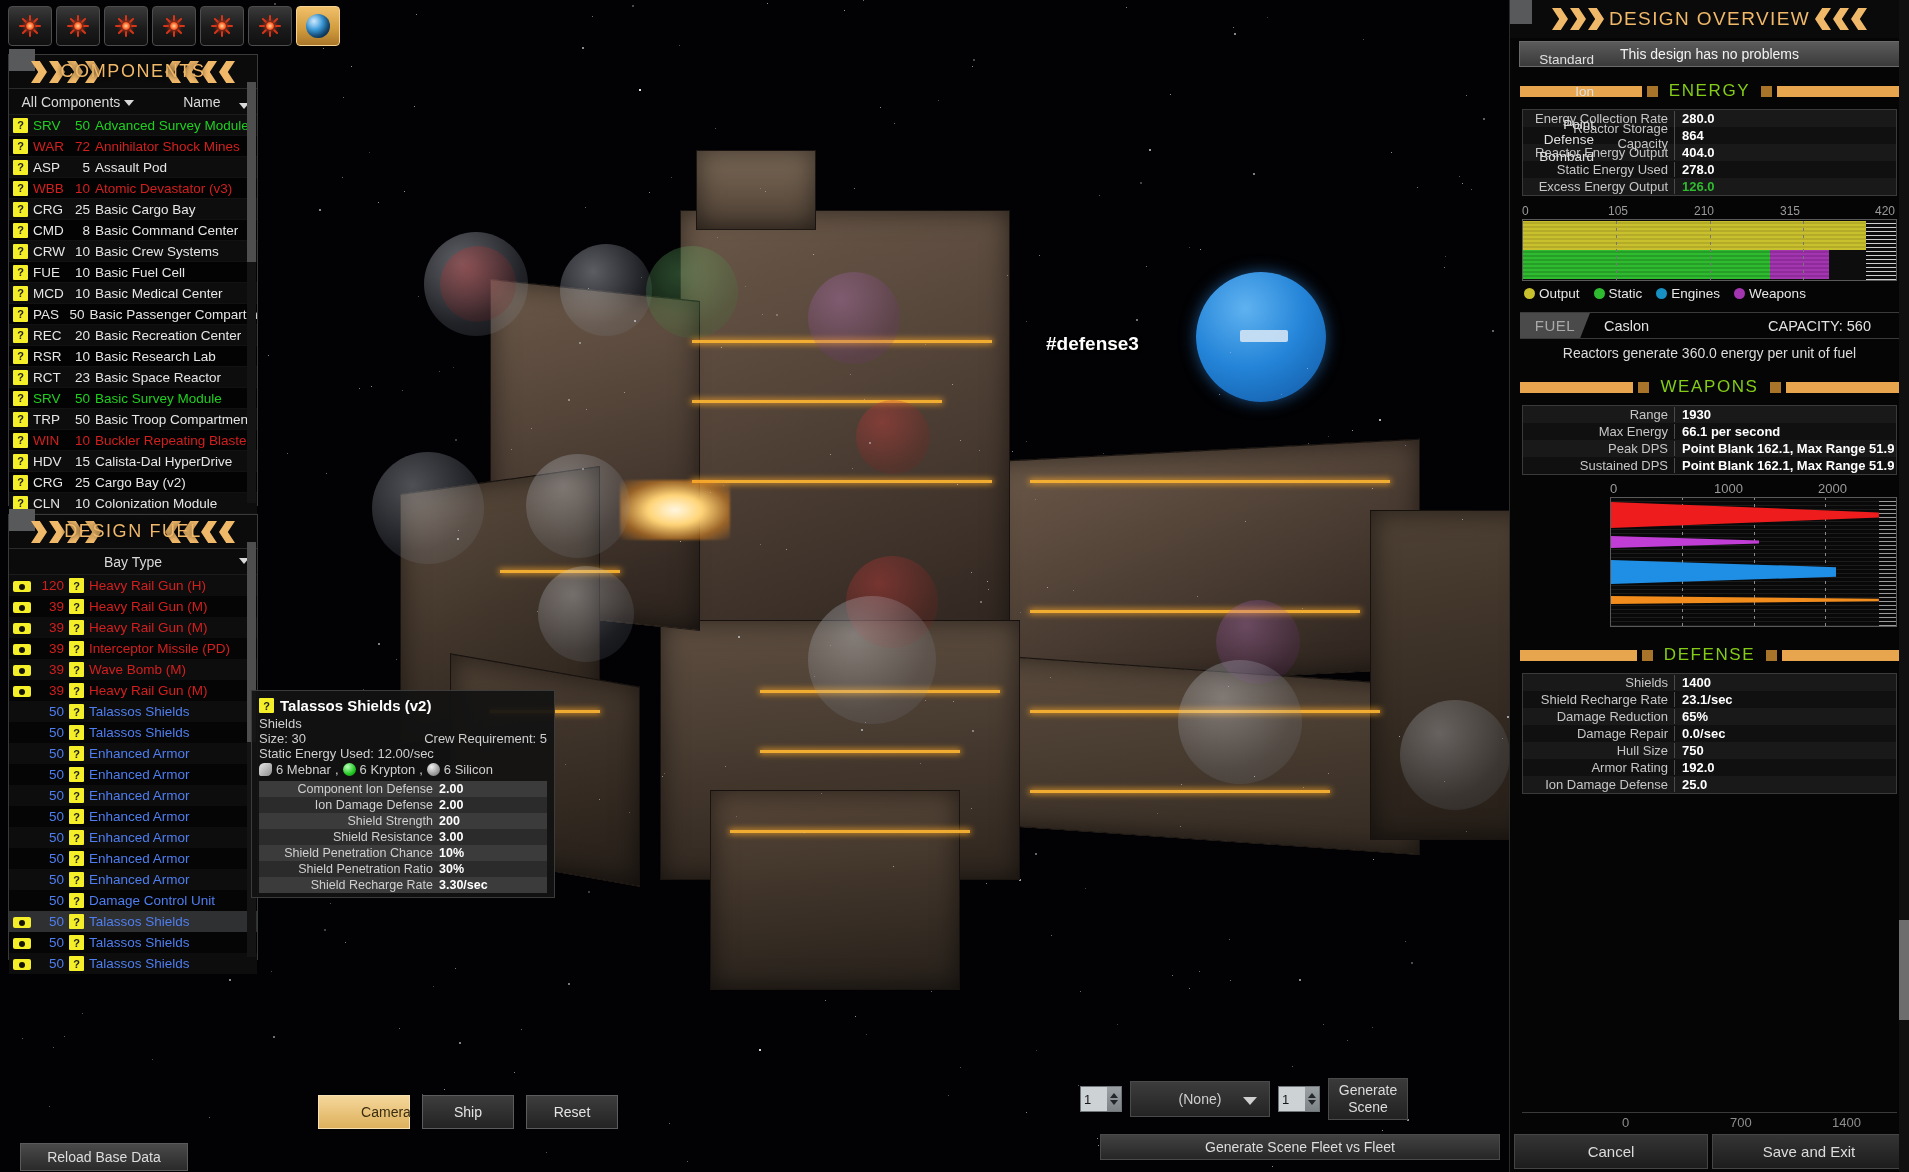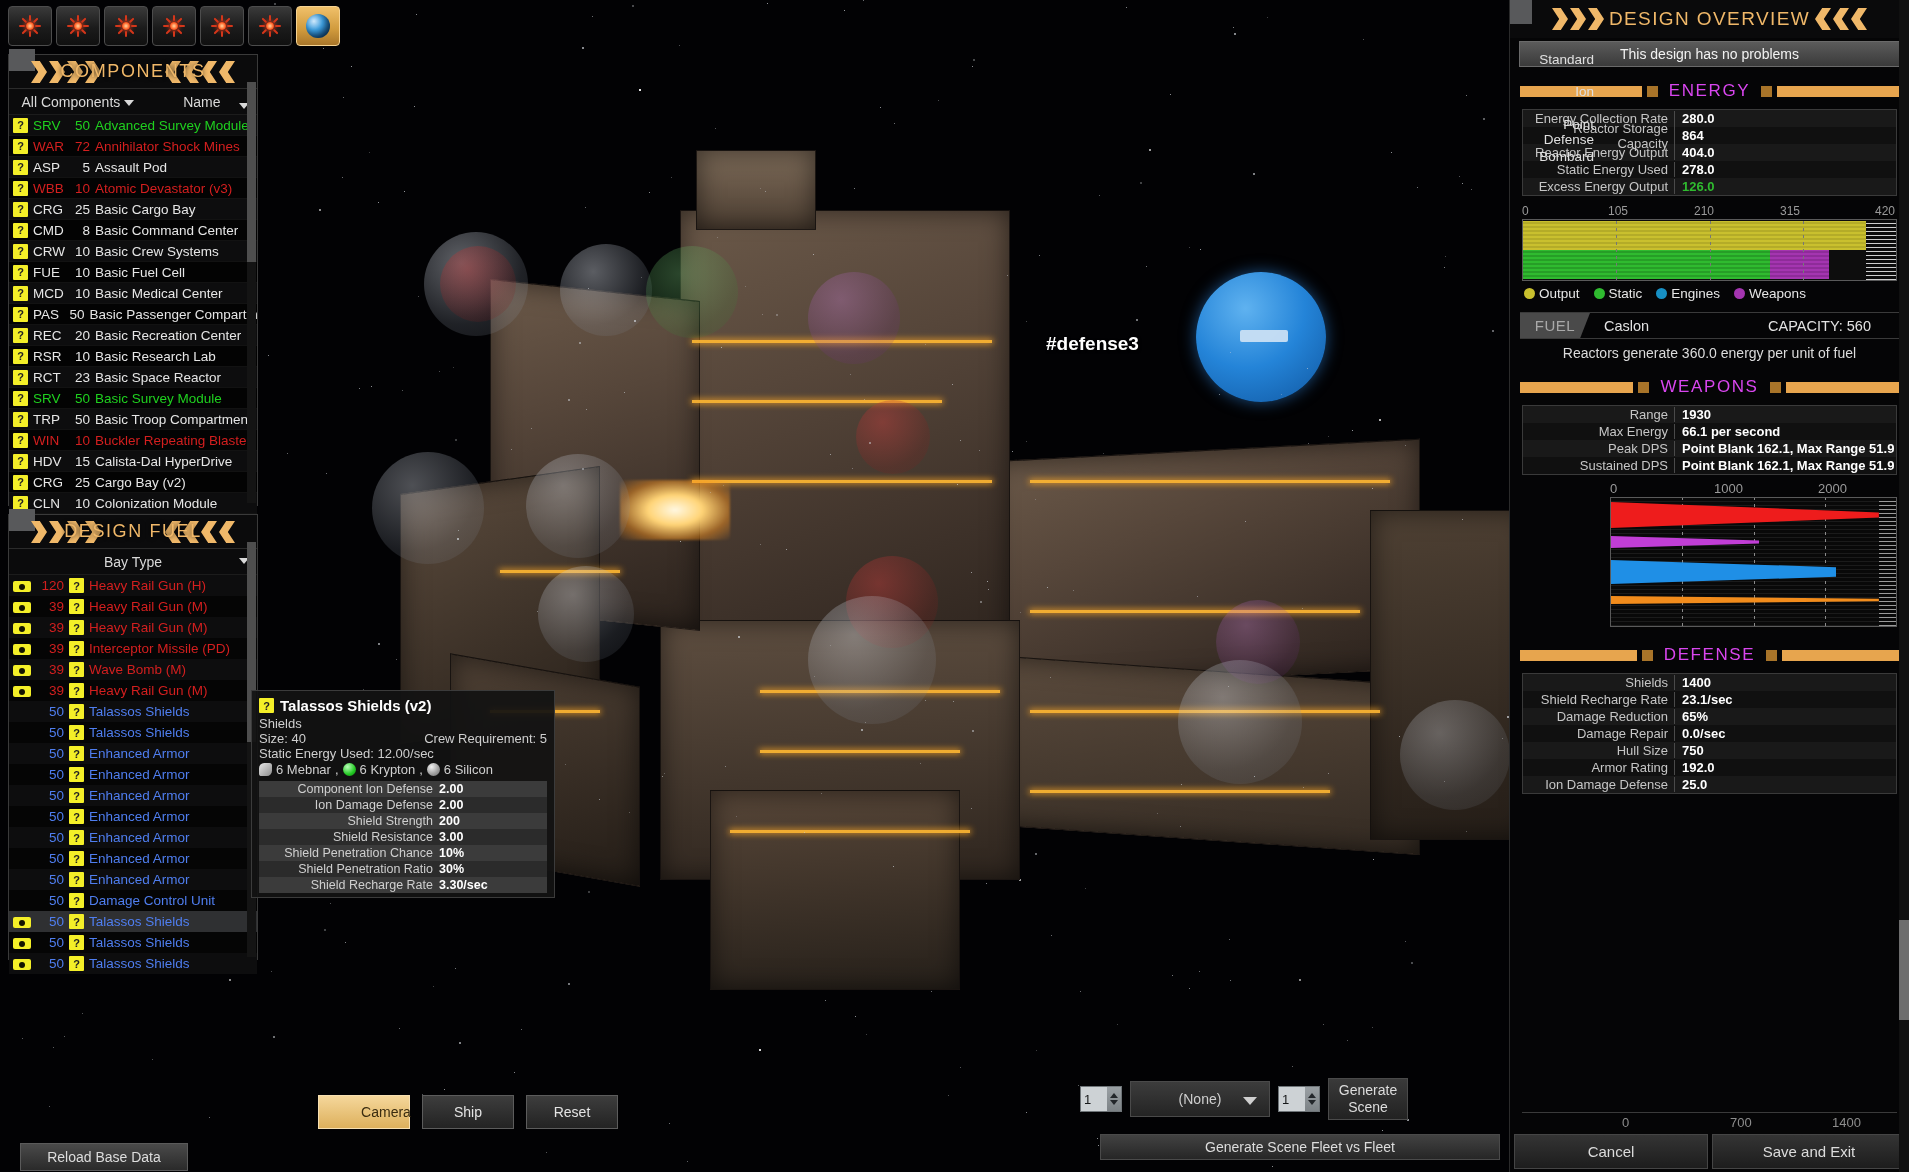--- a/index.html
+++ b/index.html
@@ -193,21 +193,21 @@
   .ov-hdr { position:relative; height:38px; display:flex; align-items:center; justify-content:center;
             background:#0a0a0b; }
   .ov-hdr .ttl { color:#f0b869; font-size:19px; letter-spacing:1.4px; }
   .designname { padding:4px 10px 2px 10px; font-size:17px; font-weight:bold; color:#fff; }
   .noprob { margin:3px 9px 0 9px; height:26px; background:linear-gradient(180deg,#5b5b5b,#3a3a3a);
             border:1px solid #6a6a6a; display:flex; align-items:center; justify-content:center;
             font-size:14px; color:#f2f2f2; }
   .sec-hdr { display:flex; align-items:center; gap:5px; margin:14px 10px 8px 10px; }
   .sec-hdr .bar { height:11px; background:#e7a54e; flex:1; }
   .sec-hdr .sq { width:11px; height:11px; background:#a87429; }
-  .sec-hdr .lbl { color:#d946ef; font-size:17px; letter-spacing:1.6px; padding:0 6px;text-align:right; }
+  .sec-hdr .lbl { color:#84cc16; font-size:17px; letter-spacing:1.6px; padding:0 6px;text-align:right; }
 
   .stats { margin:0 12px; border:1px solid #3a3a3a; }
   .strow { display:flex; height:17px; align-items:center; font-size:13px; }
   .strow:nth-child(odd) { background:#191919; }
   .strow:nth-child(even) { background:#101010; }
   .strow .k { width:152px; text-align:right; padding-right:6px; color:#c6c6c6; border-right:1px solid #4a4a4a; }
   .strow .v { padding-left:7px; color:#fff; font-weight:bold; }
   .strow .v.green { color:#2fbb2f; }
 
   .enchart { margin:8px 12px 0 12px; }
@@ -953,21 +953,21 @@
 
   <div class="reloadbtn">Reload Base Data</div>
 
   <div class="tooltip">
     <div class="tt-title">
       <span class="qmark">?</span>
       <span>Talassos Shields (v2)</span>
     </div>
     <div class="tt-sub">Shields</div>
     <div class="tt-line">
-      <span>Size: 40</span>
+      <span>Size: 30</span>
       <span>Crew Requirement: 5</span>
     </div>
     <div>Static Energy Used: 12.00/sec</div>
     <div class="tt-res">
       <span class="resdot" style="background:linear-gradient(135deg,#e8e8e8,#8d8d8d);border-radius:40% 20% 40% 20%;"></span>
       <span>6 Mebnar</span>
         <span>,</span>
       <span class="resdot" style="background:radial-gradient(circle at 35% 30%,#b9ffb9,#22c822 60%,#0d7a0d);"></span>
       <span>6 Krypton</span>
         <span>,</span>

